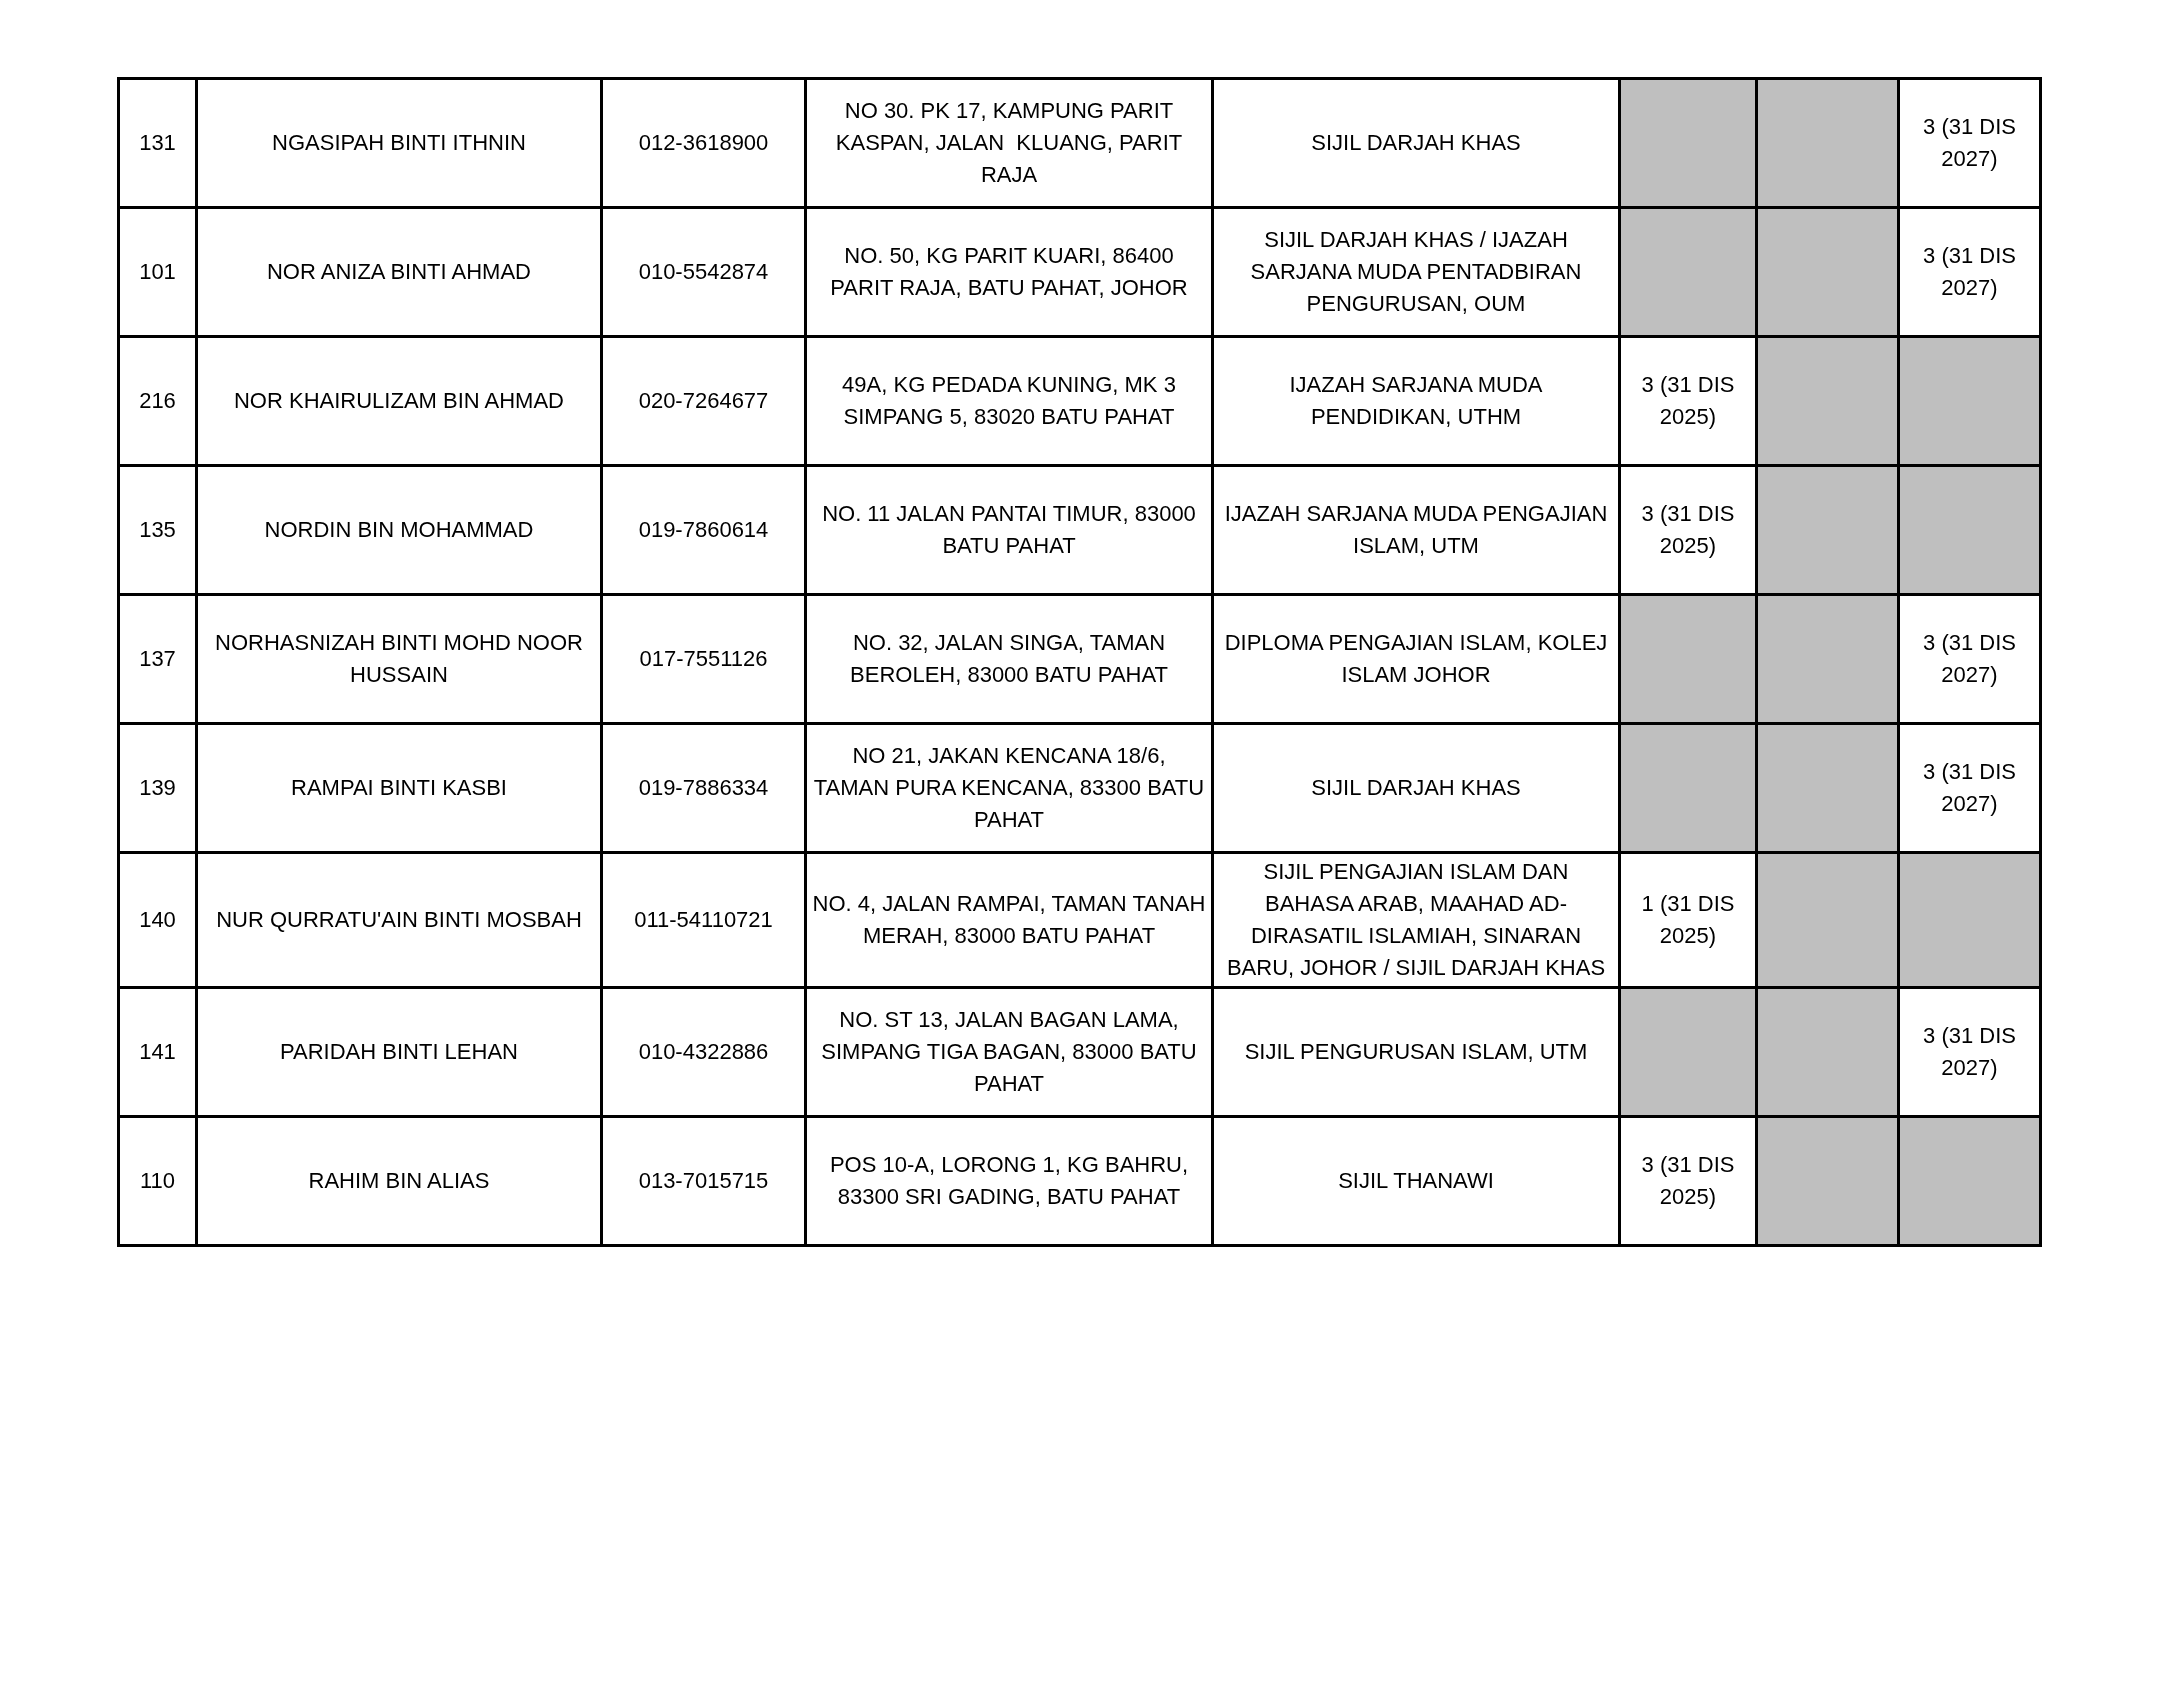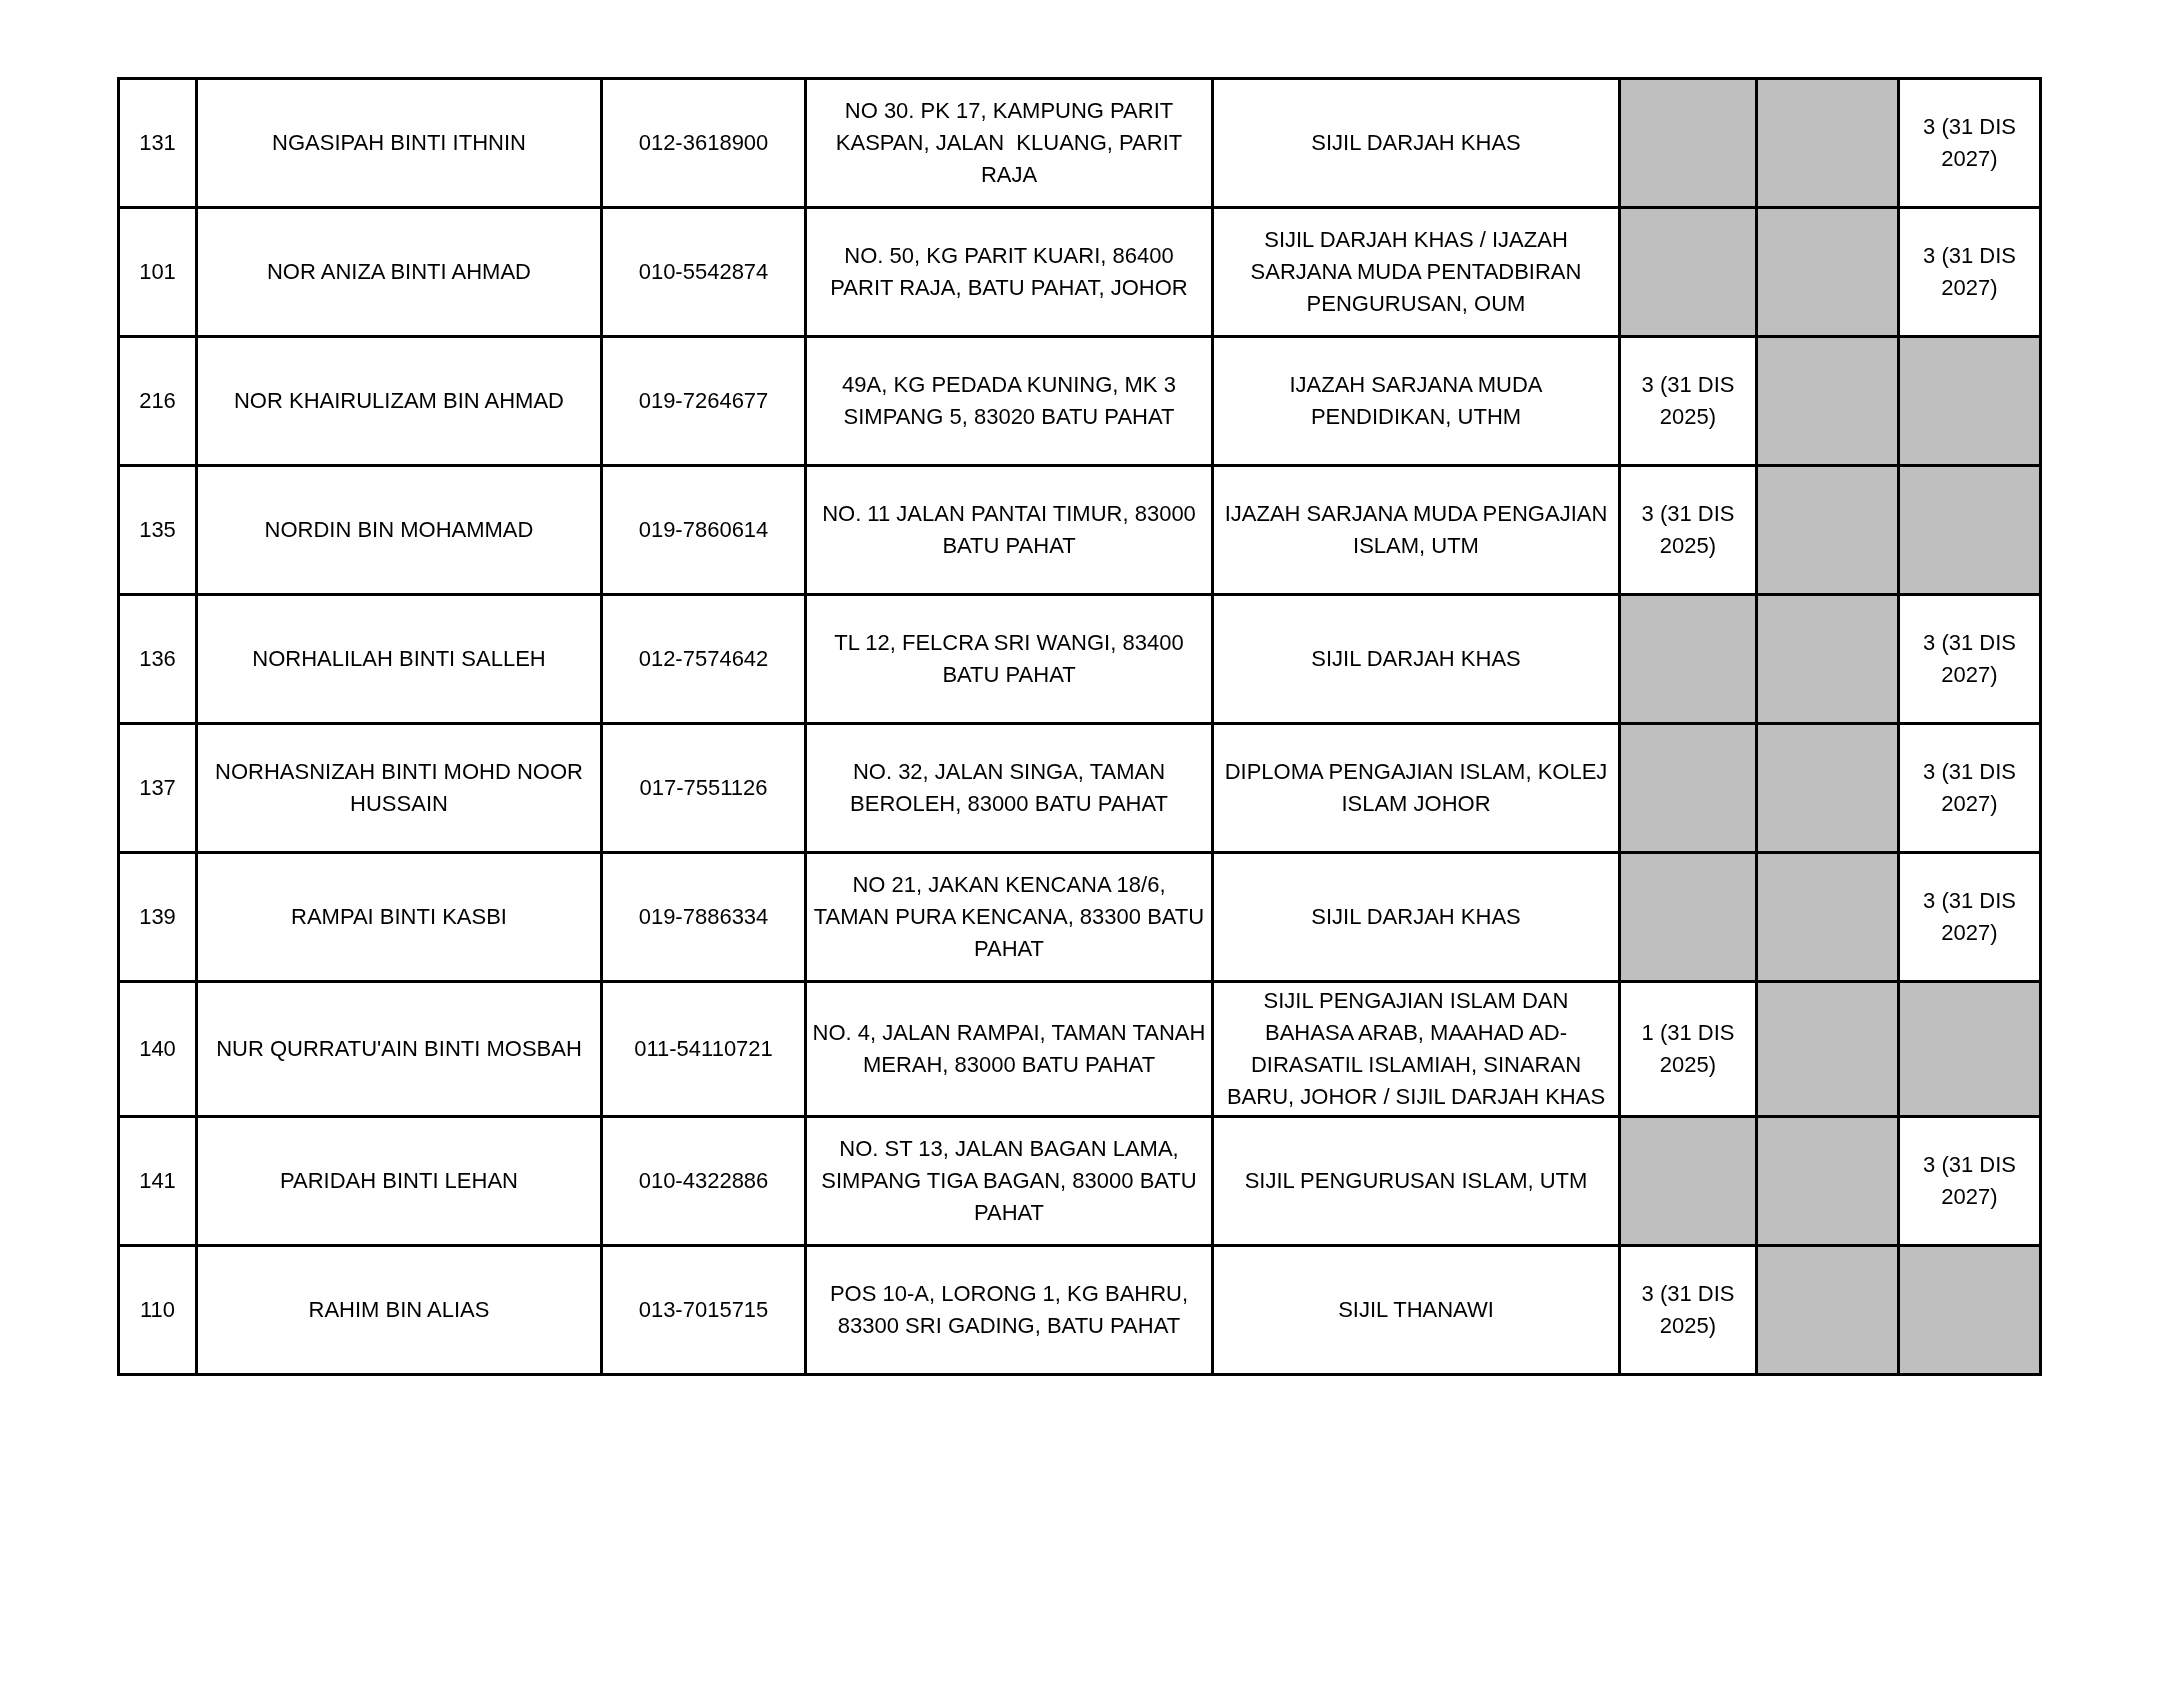--- a/index.html
+++ b/index.html
@@ -74,46 +74,36 @@
       <td>010-5542874</td>
       <td>NO. 50, KG PARIT KUARI, 86400 PARIT RAJA, BATU PAHAT, JOHOR</td>
       <td>SIJIL DARJAH KHAS / IJAZAH SARJANA MUDA PENTADBIRAN PENGURUSAN, OUM</td>
       <td class="gray"></td>
       <td class="gray"></td>
       <td>3 (31 DIS 2027)</td>
     </tr>
         <tr>
       <td>216</td>
       <td>NOR KHAIRULIZAM BIN AHMAD</td>
-      <td>019-7264677</td>
+      <td>020-7264677</td>
       <td>49A, KG PEDADA KUNING, MK 3 SIMPANG 5, 83020 BATU PAHAT</td>
       <td>IJAZAH SARJANA MUDA PENDIDIKAN, UTHM</td>
       <td>3 (31 DIS 2025)</td>
       <td class="gray"></td>
       <td class="gray"></td>
     </tr>
         <tr>
       <td>135</td>
       <td>NORDIN BIN MOHAMMAD</td>
       <td>019-7860614</td>
       <td>NO. 11 JALAN PANTAI TIMUR, 83000 BATU PAHAT</td>
       <td>IJAZAH SARJANA MUDA PENGAJIAN ISLAM, UTM</td>
       <td>3 (31 DIS 2025)</td>
       <td class="gray"></td>
       <td class="gray"></td>
-    </tr>
-        <tr>
-      <td>136</td>
-      <td>NORHALILAH BINTI SALLEH</td>
-      <td>012-7574642</td>
-      <td>TL 12, FELCRA SRI WANGI, 83400 BATU PAHAT</td>
-      <td>SIJIL DARJAH KHAS</td>
-      <td class="gray"></td>
-      <td class="gray"></td>
-      <td>3 (31 DIS 2027)</td>
     </tr>
         <tr>
       <td>137</td>
       <td>NORHASNIZAH BINTI MOHD NOOR HUSSAIN</td>
       <td>017-7551126</td>
       <td>NO. 32, JALAN SINGA, TAMAN BEROLEH, 83000 BATU PAHAT</td>
       <td>DIPLOMA PENGAJIAN ISLAM, KOLEJ ISLAM JOHOR</td>
       <td class="gray"></td>
       <td class="gray"></td>
       <td>3 (31 DIS 2027)</td>

